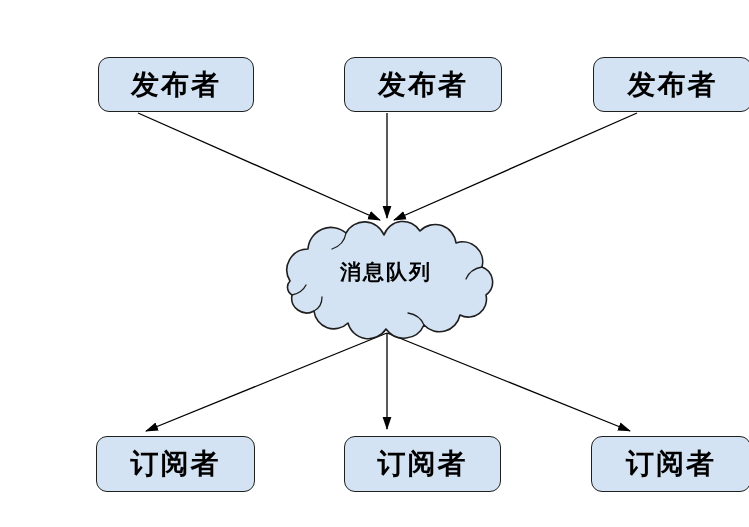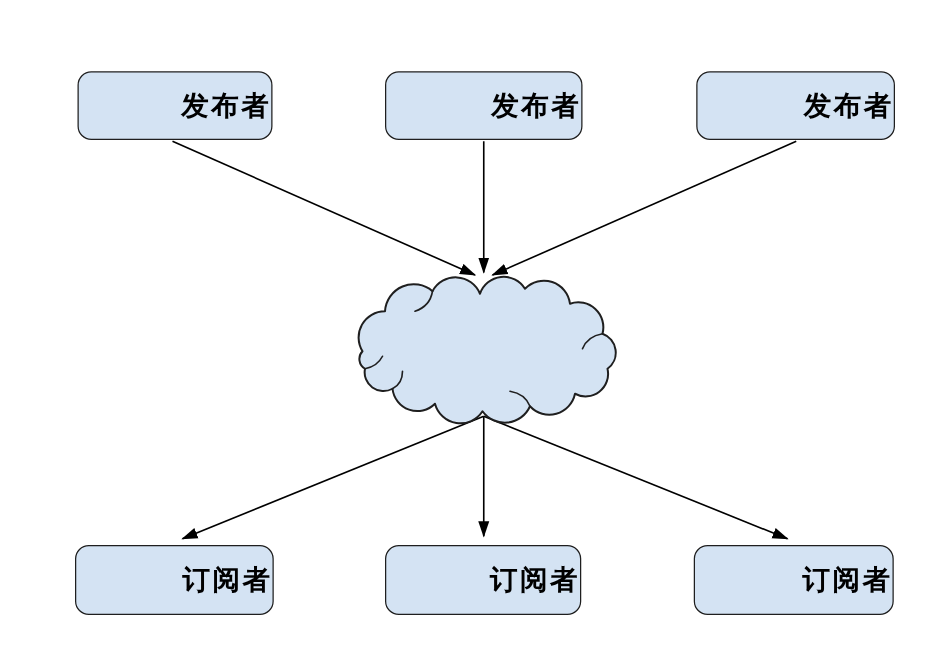--- a/index.html
+++ b/index.html
@@ -23,25 +23,26 @@
     height: 527px;
   }
   .node-box {
     position: absolute;
     box-sizing: border-box;
     background: #d4e3f3;
     border: 1.6px solid #1f1f1f;
     border-radius: 11px;
     display: flex;
     align-items: center;
-    justify-content: flex-end;
-    font-size: 22px;
+    justify-content: center;
+    font-size: 28px;
     font-weight: bold;
     letter-spacing: 2px;
     color: #000000;
+    margin-left: 36px;
   }
   .pub-1 { left: 62px;  top: 57px;  width: 156px; height: 55px; }
   .pub-2 { left: 308px; top: 57px;  width: 158px; height: 55px; }
   .pub-3 { left: 557px; top: 57px;  width: 159px; height: 55px; }
   .sub-1 { left: 60px;  top: 436px; width: 159px; height: 56px; }
   .sub-2 { left: 308px; top: 436px; width: 157px; height: 56px; }
   .sub-3 { left: 555px; top: 436px; width: 160px; height: 56px; }
   .cloud-label {
     position: absolute;
     left: 278px;
@@ -100,20 +101,21 @@
   <div class="node-box pub-1">
     <span>发布者</span>
   </div>
   <div class="node-box pub-2">
     <span>发布者</span>
   </div>
   <div class="node-box pub-3">
     <span>发布者</span>
   </div>
 
+  <div class="cloud-label">消息队列</div>
 
   <div class="node-box sub-1">
     <span>订阅者</span>
   </div>
   <div class="node-box sub-2">
     <span>订阅者</span>
   </div>
   <div class="node-box sub-3">
     <span>订阅者</span>
   </div>

